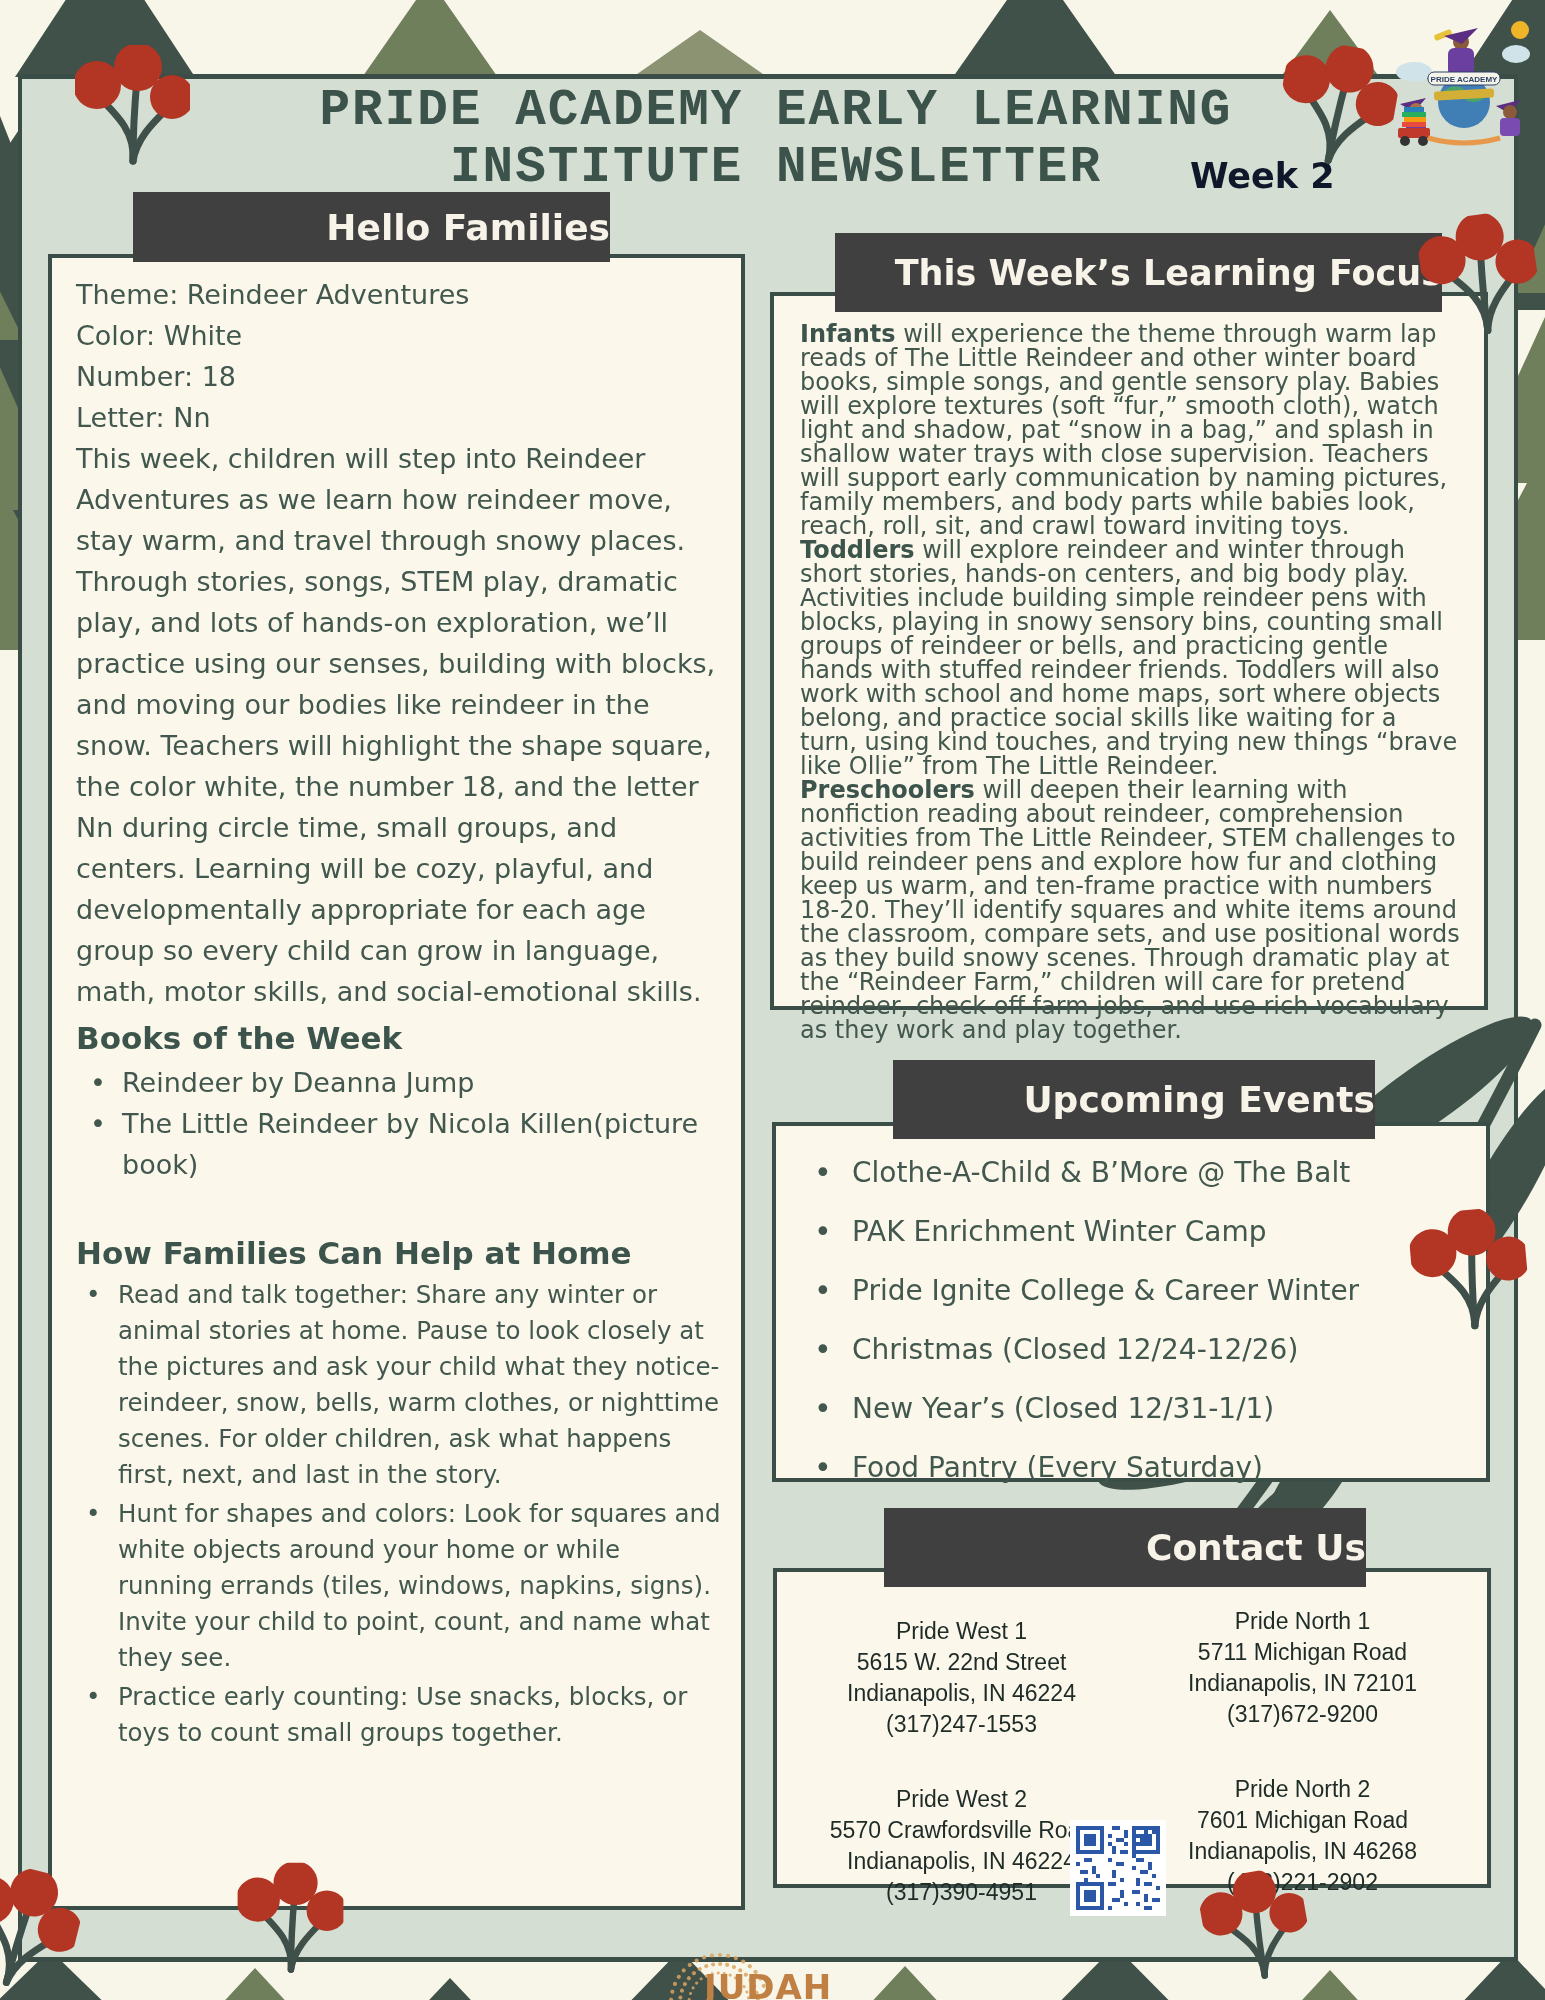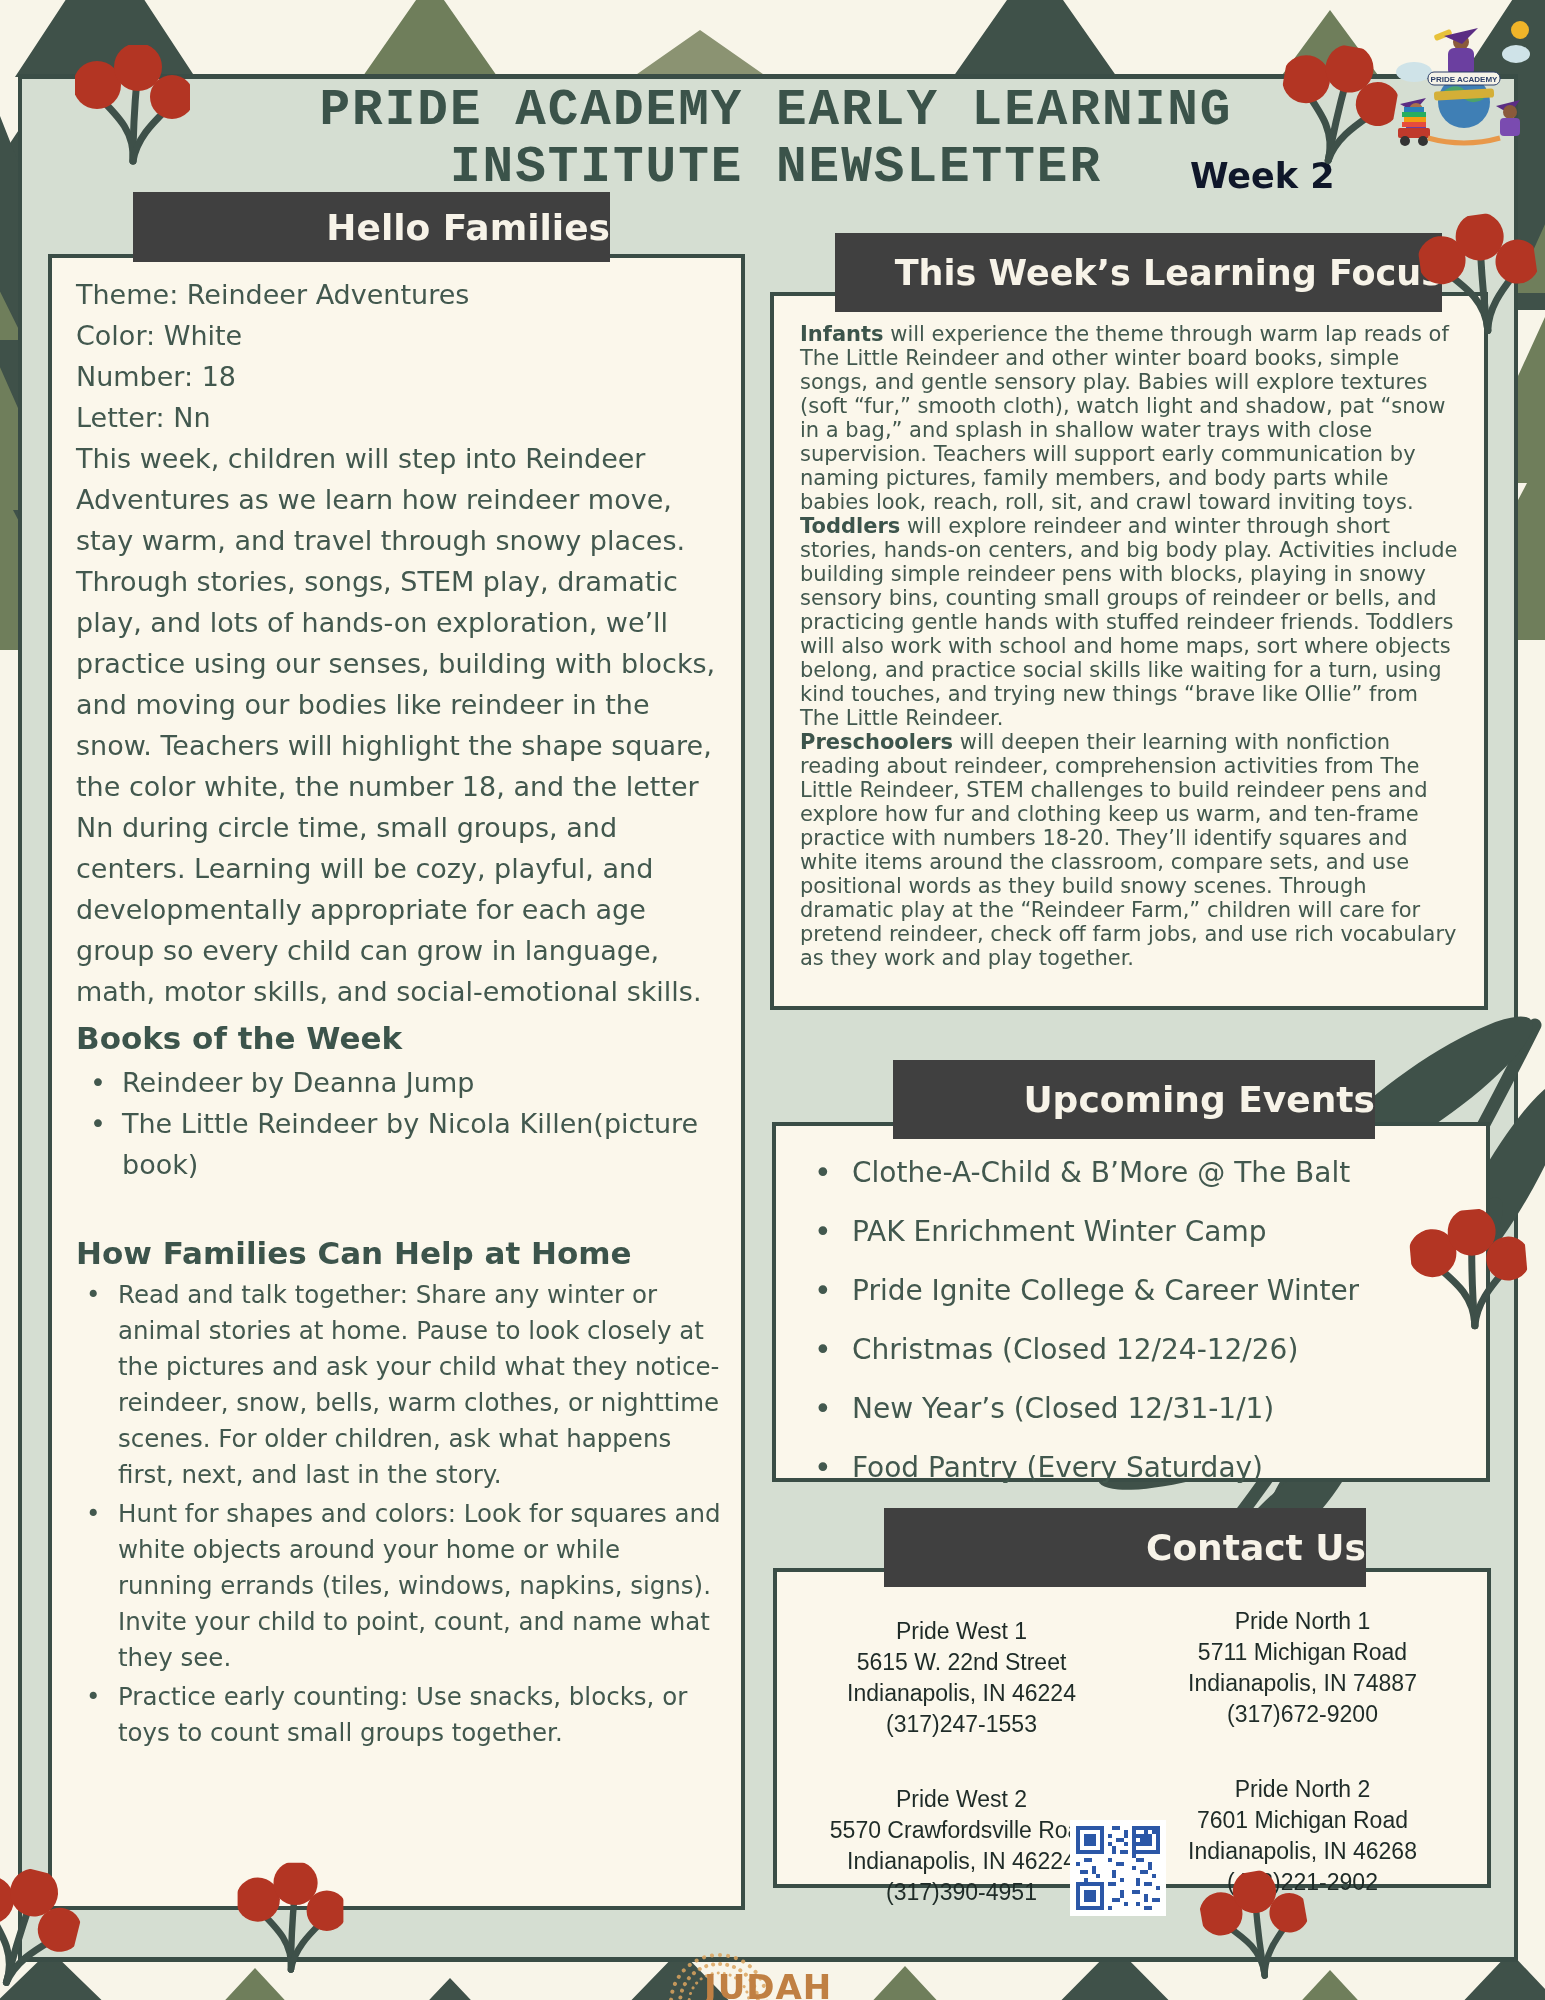--- a/index.html
+++ b/index.html
@@ -26,21 +26,21 @@
   .banner{position:absolute;background:#404040;color:#f7f3e8;display:flex;align-items:center;justify-content:flex-end;
           font-weight:700;z-index:4;}
   .banner-hello{left:133px;top:192px;width:477px;height:70px;font-size:36px;}
   .banner-focus{left:835px;top:233px;width:607px;height:79px;font-size:35px;}
   .banner-events{left:893px;top:1060px;width:482px;height:79px;font-size:36px;}
   .banner-contact{left:884px;top:1508px;width:482px;height:79px;font-size:36px;}
 
   
   .box{position:absolute;background:#fbf7eb;border:4px solid #3a4d46;box-sizing:border-box;z-index:3;color:#42584e;}
   .box-hello{left:48px;top:254px;width:697px;height:1656px;padding:16px 20px 0 24px;font-size:27px;line-height:41px;}
-  .box-focus{left:770px;top:292px;width:718px;height:718px;padding:26px 24px 0 26px;font-size:21px;line-height:24px;}
+  .box-focus{left:770px;top:292px;width:718px;height:718px;padding:26px 24px 0 26px;font-size:24px;line-height:24px;}
   .box-events{left:772px;top:1122px;width:718px;height:360px;padding:30px 10px 0 10px;}
   .box-contact{left:773px;top:1568px;width:718px;height:320px;display:grid;grid-template-columns:1fr 1fr;
                padding:34px 14px 0 14px;row-gap:34px;text-align:center;
                font-family:"Liberation Sans",sans-serif;font-size:23px;line-height:31px;color:#1e2b27;}
 
   .fact-line{white-space:nowrap;}
   .sub-head{font-weight:700;font-size:31px;color:#3c544b;margin-top:4px;line-height:44px;}
   .sub-head.gap{margin-top:46px;}
   ul.plain{list-style:none;margin:2px 0 0 0;padding:0;}
   ul.plain li{position:relative;padding-left:46px;}
@@ -209,21 +209,21 @@
   <div class="box box-contact">
     <div class="loc west">
       <div class="l-name">Pride West 1</div>
       <div>5615 W. 22nd Street</div>
       <div>Indianapolis, IN 46224</div>
       <div>(317)247-1553</div>
     </div>
     <div class="loc north">
       <div class="l-name">Pride North 1</div>
       <div>5711 Michigan Road</div>
-      <div>Indianapolis, IN 74887</div>
+      <div>Indianapolis, IN 72101</div>
       <div>(317)672-9200</div>
     </div>
     <div class="loc west">
       <div class="l-name">Pride West 2</div>
       <div>5570 Crawfordsville Road</div>
       <div>Indianapolis, IN 46224</div>
       <div>(317)390-4951</div>
     </div>
     <div class="loc north">
       <div class="l-name">Pride North 2</div>

